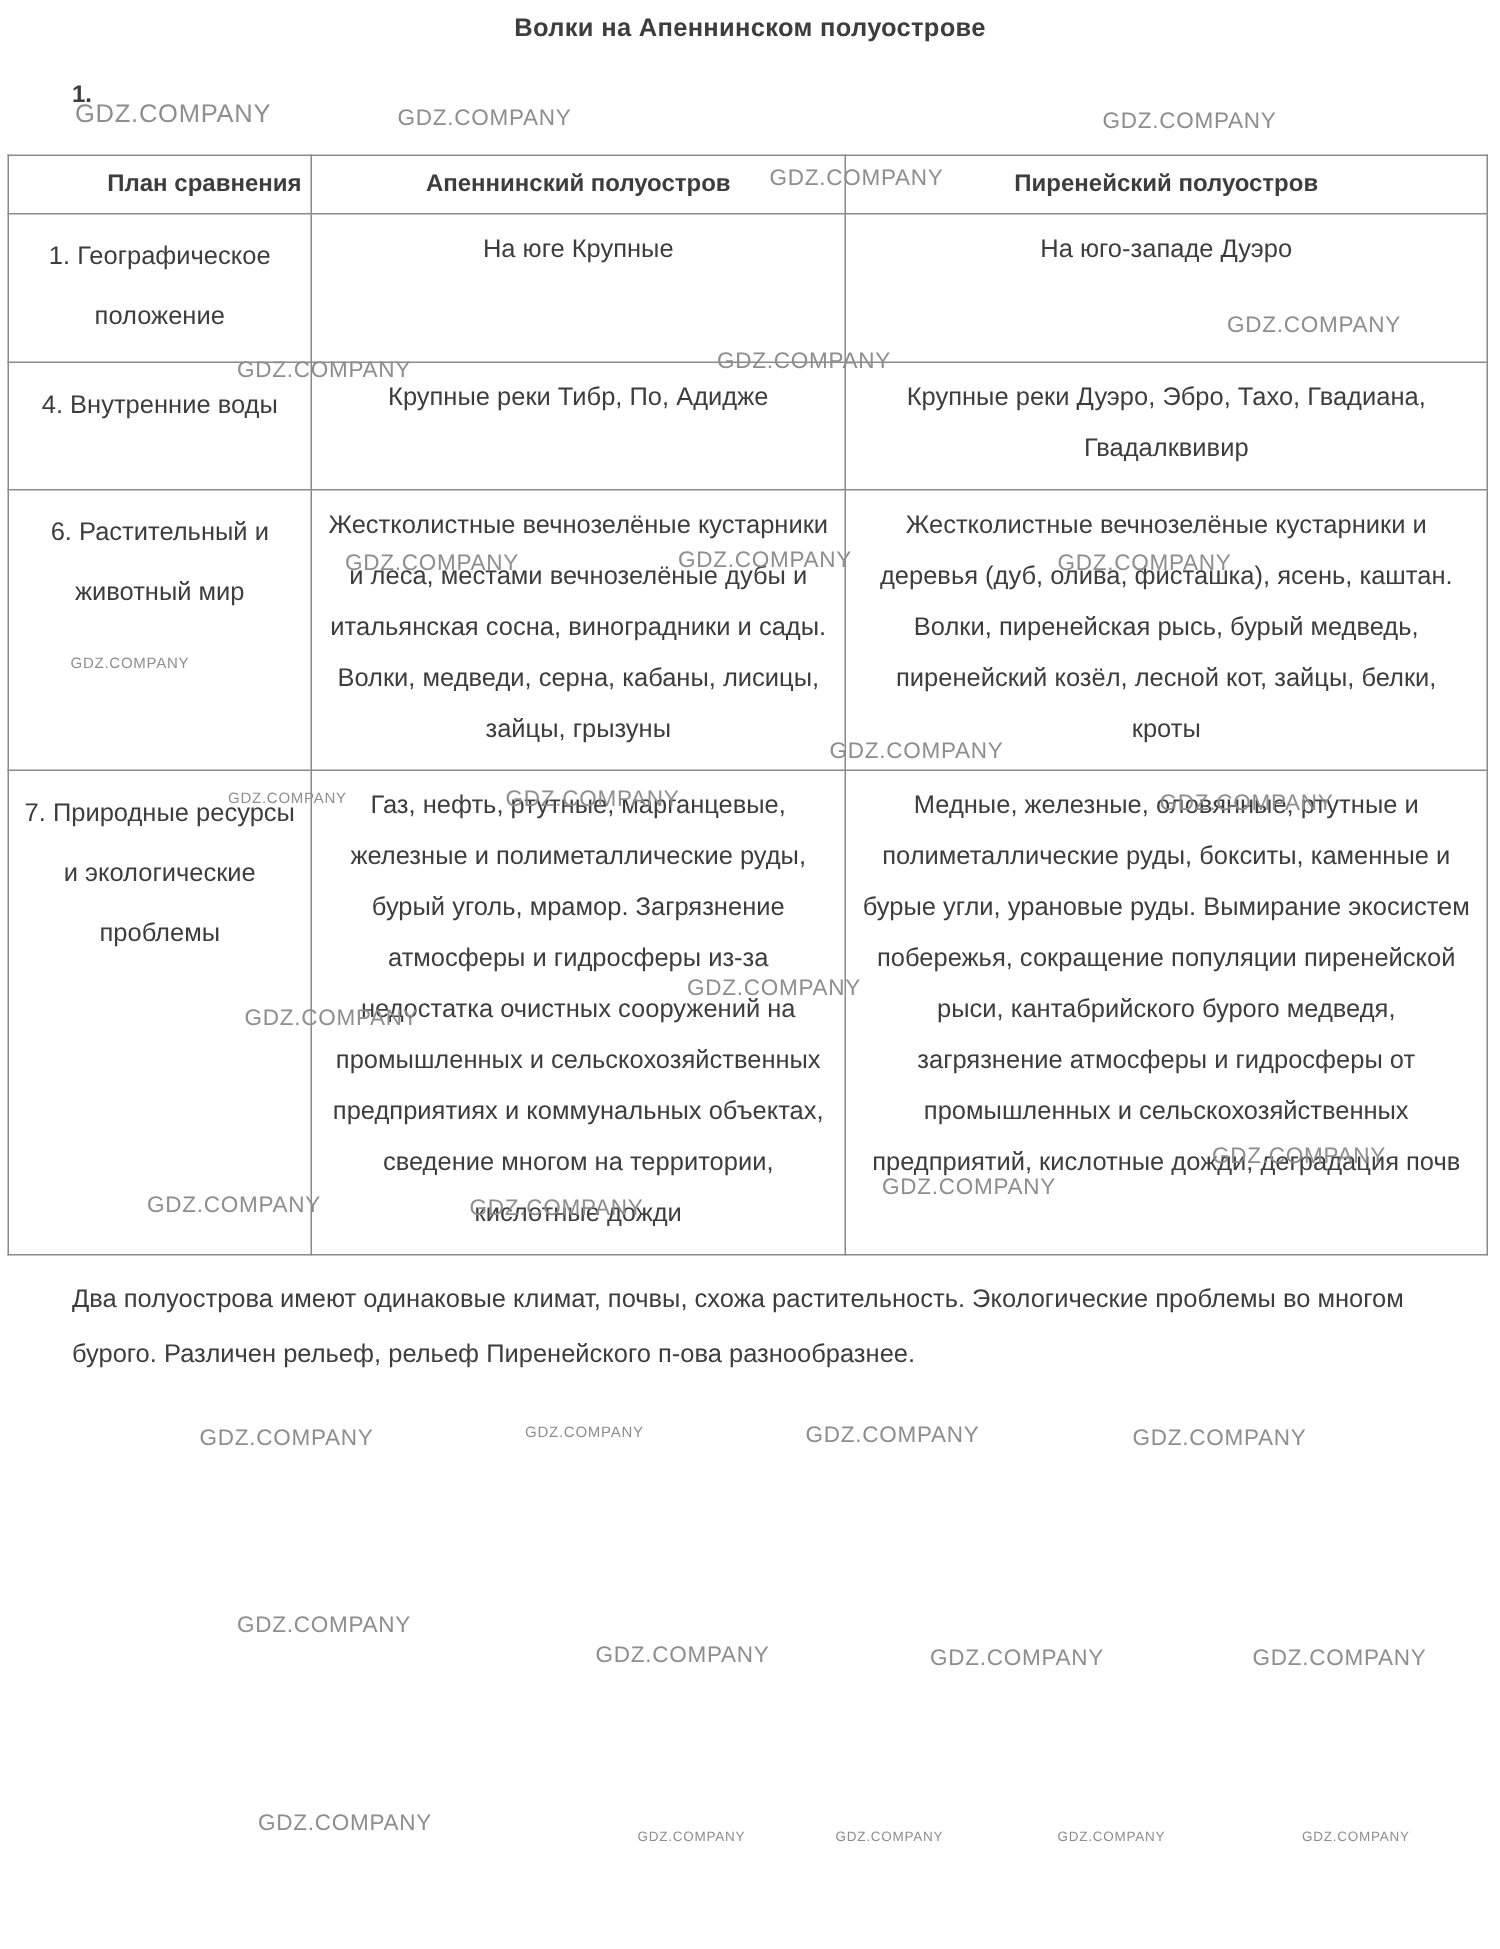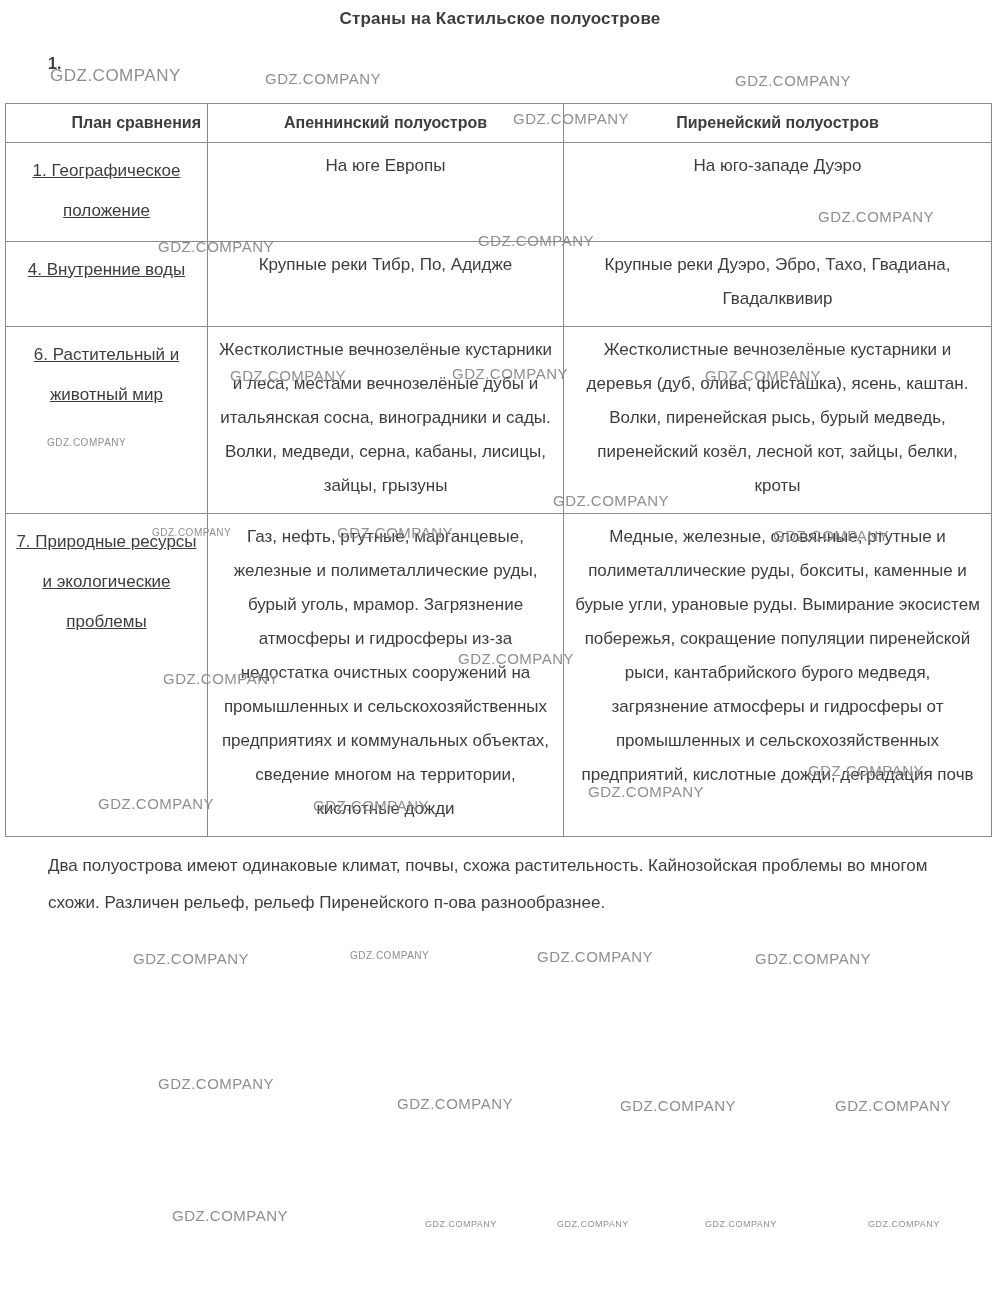--- a/index.html
+++ b/index.html
@@ -51,21 +51,20 @@
     line-height: 20px;
   }
   table.compare th.plan-h { text-align: right; padding-left: 12px; }
   table.compare td {
     text-align: center;
     line-height: 34px;
   }
   table.compare td.plan {
     line-height: 40px;
     padding-top: 8px;
-    text-decoration: underline;
   }
   .conclusion {
     margin: 10px 0 0 48px;
     width: 910px;
     font-size: 17px;
     line-height: 37px;
     text-align: left;
   }
   .wm {
     position: absolute;
@@ -75,62 +74,62 @@
     white-space: nowrap;
     pointer-events: none;
     z-index: 5;
   }
   .wm.small { font-size: 10px; }
   .wm.tiny { font-size: 9px; }
 </style>
 </head>
 <body>
 
-<div class="doc-title">Страны на Кастильское полуострове</div>
+<div class="doc-title">Волки на Апеннинском полуострове</div>
 
 <div class="list-number">1.</div>
 
 <table class="compare">
   <colgroup>
       <col class="c1">
       <col class="c2">
       <col class="c3">
     </colgroup>
   <thead>
     <tr>
       <th class="plan-h">План сравнения</th>
       <th>Апеннинский полуостров</th>
       <th>Пиренейский полуостров</th>
     </tr>
   </thead>
   <tbody>
     <tr>
       <td class="plan">1. Географическое положение</td>
-      <td>На юге Европы</td>
+      <td>На юге Крупные</td>
       <td>На юго-западе Дуэро</td>
     </tr>
     <tr>
       <td class="plan">4. Внутренние воды</td>
       <td>Крупные реки Тибр, По, Адидже</td>
       <td>Крупные реки Дуэро, Эбро, Тахо, Гвадиана, Гвадалквивир</td>
     </tr>
     <tr>
       <td class="plan">6. Растительный и животный мир</td>
       <td>Жестколистные вечнозелёные кустарники и леса, местами вечнозелёные дубы и итальянская сосна, виноградники и сады. Волки, медведи, серна, кабаны, лисицы, зайцы, грызуны</td>
       <td>Жестколистные вечнозелёные кустарники и деревья (дуб, олива, фисташка), ясень, каштан. Волки, пиренейская рысь, бурый медведь, пиренейский козёл, лесной кот, зайцы, белки, кроты</td>
     </tr>
     <tr>
       <td class="plan">7. Природные ресурсы и экологические проблемы</td>
       <td>Газ, нефть, ртутные, марганцевые, железные и полиметаллические руды, бурый уголь, мрамор. Загрязнение атмосферы и гидросферы из-за недостатка очистных сооружений на промышленных и сельскохозяйственных предприятиях и коммунальных объектах, сведение многом на территории, кислотные дожди</td>
       <td>Медные, железные, оловянные, ртутные и полиметаллические руды, бокситы, каменные и бурые угли, урановые руды. Вымирание экосистем побережья, сокращение популяции пиренейской рыси, кантабрийского бурого медведя, загрязнение атмосферы и гидросферы от промышленных и сельскохозяйственных предприятий, кислотные дожди, деградация почв</td>
     </tr>
   </tbody>
 </table>
 
-<div class="conclusion">Два полуострова имеют одинаковые климат, почвы, схожа растительность. Кайнозойская проблемы во многом схожи. Различен рельеф, рельеф Пиренейского п-ова разнообразнее.</div>
+<div class="conclusion">Два полуострова имеют одинаковые климат, почвы, схожа растительность. Экологические проблемы во многом бурого. Различен рельеф, рельеф Пиренейского п-ова разнообразнее.</div>
 
 <span class="wm" style="left:50px;  top:66px;  font-size:17px;">GDZ.COMPANY</span>
 <span class="wm" style="left:265px; top:70px;">GDZ.COMPANY</span>
 <span class="wm" style="left:735px; top:72px;">GDZ.COMPANY</span>
 <span class="wm" style="left:513px; top:110px;">GDZ.COMPANY</span>
 <span class="wm" style="left:818px; top:208px;">GDZ.COMPANY</span>
 <span class="wm" style="left:158px; top:238px;">GDZ.COMPANY</span>
 <span class="wm" style="left:478px; top:232px;">GDZ.COMPANY</span>
 <span class="wm" style="left:230px; top:367px;">GDZ.COMPANY</span>
 <span class="wm" style="left:452px; top:365px;">GDZ.COMPANY</span>

